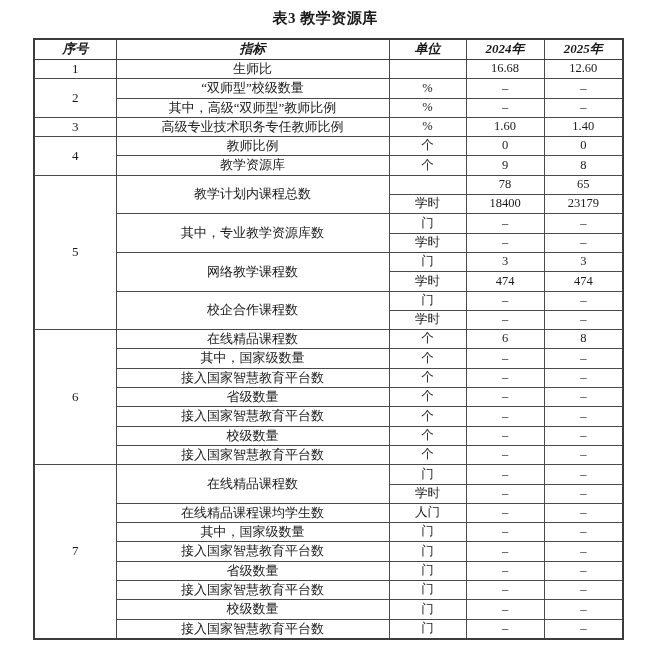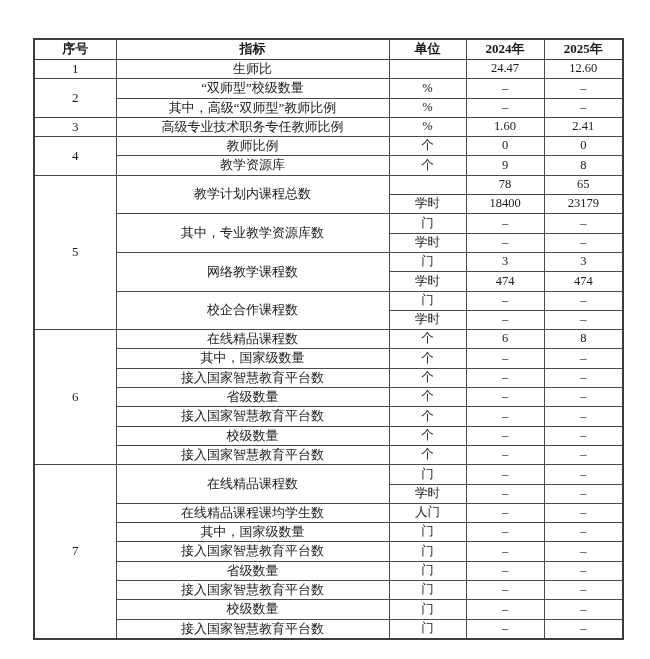--- a/index.html
+++ b/index.html
@@ -25,28 +25,29 @@
   col.c-v24{width:78px;}
   col.c-v25{width:79px;}
   th,td{
     border:1px solid #4a4a4a;
     padding:0 2px;
     text-align:center;vertical-align:middle;
     font-size:13px;line-height:1.1;
     height:18.3px;
     overflow:hidden;white-space:nowrap;
   }
-  thead th{font-weight:bold;height:19px;border-bottom:1.8px solid #3c3c3c;}
+  thead th{font-weight:bold;height:19px;border-bottom:1.8px solid #3c3c3c;font-style:italic;}
   tr.group-start td{border-top:1.8px solid #3c3c3c;}
   td.col-val,td.col-unit{font-size:12.5px;}
 </style>
 </head>
 <body>
 
 <div class="page">
+  <div class="title">表3 教学资源库</div>
 
   <table class="res">
     <colgroup>
       <col class="c-no">
         <col class="c-ind">
         <col class="c-unit">
         <col class="c-v24">
         <col class="c-v25">
     </colgroup>
     <thead>
@@ -56,42 +57,42 @@
         <th>单位</th>
         <th>2024年</th>
         <th>2025年</th>
       </tr>
     </thead>
     <tbody>
         <tr class="group-start">
           <td class="col-no" rowspan="1">1</td>
           <td class="col-ind">生师比</td>
           <td class="col-unit"></td>
-          <td class="col-val">24.47</td>
+          <td class="col-val">16.68</td>
           <td class="col-val">12.60</td>
         </tr>
         <tr class="group-start">
           <td class="col-no" rowspan="2">2</td>
           <td class="col-ind">“双师型”校级数量</td>
           <td class="col-unit">%</td>
           <td class="col-val">–</td>
           <td class="col-val">–</td>
         </tr>
         <tr>
           <td class="col-ind">其中，高级“双师型”教师比例</td>
           <td class="col-unit">%</td>
           <td class="col-val">–</td>
           <td class="col-val">–</td>
         </tr>
         <tr class="group-start">
           <td class="col-no" rowspan="1">3</td>
           <td class="col-ind">高级专业技术职务专任教师比例</td>
           <td class="col-unit">%</td>
           <td class="col-val">1.60</td>
-          <td class="col-val">2.41</td>
+          <td class="col-val">1.40</td>
         </tr>
         <tr class="group-start">
           <td class="col-no" rowspan="2">4</td>
           <td class="col-ind">教师比例</td>
           <td class="col-unit">个</td>
           <td class="col-val">0</td>
           <td class="col-val">0</td>
         </tr>
         <tr>
           <td class="col-ind">教学资源库</td>

